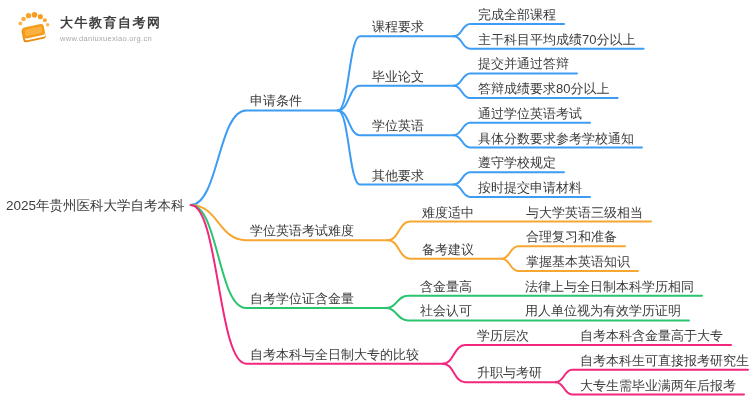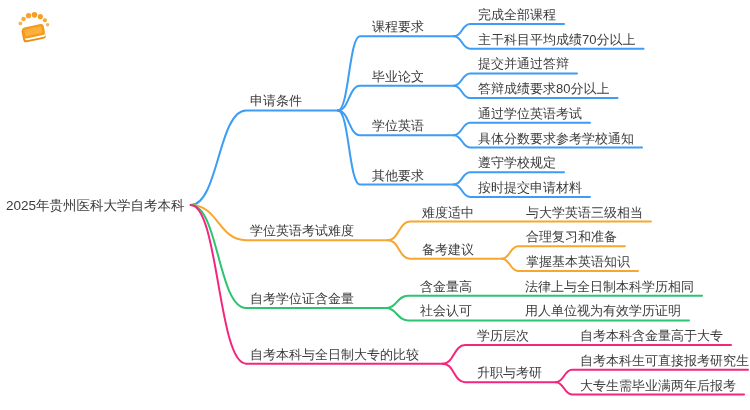--- a/index.html
+++ b/index.html
@@ -97,15 +97,19 @@
       <circle cx="29" cy="9.5" r="2.8" fill="#f69d22"></circle>
       <circle cx="34" cy="13.5" r="2.3" fill="#f7a62f"></circle>
       <circle cx="37" cy="18.5" r="1.9" fill="#f9b44c"></circle>
       <g transform="rotate(-12 21 28)">
         <rect x="9" y="21" width="25" height="15" rx="3" fill="#e88f15"></rect>
         <rect x="11" y="23" width="23" height="11" rx="2" fill="#ffffff"></rect>
         <rect x="10" y="19.5" width="24" height="12.5" rx="3" fill="#f49c1a"></rect>
         <rect x="12.5" y="22" width="19" height="7.5" rx="1.5" fill="#fbb03f"></rect>
       </g>
     </svg>
+    <div class="logo-text">
+      <div class="logo-title">大牛教育自考网</div>
+      <div class="logo-url">www.daniuxuexiao.org.cn</div>
+    </div>
   </div>
 
 </div>
 
 </body></html>

